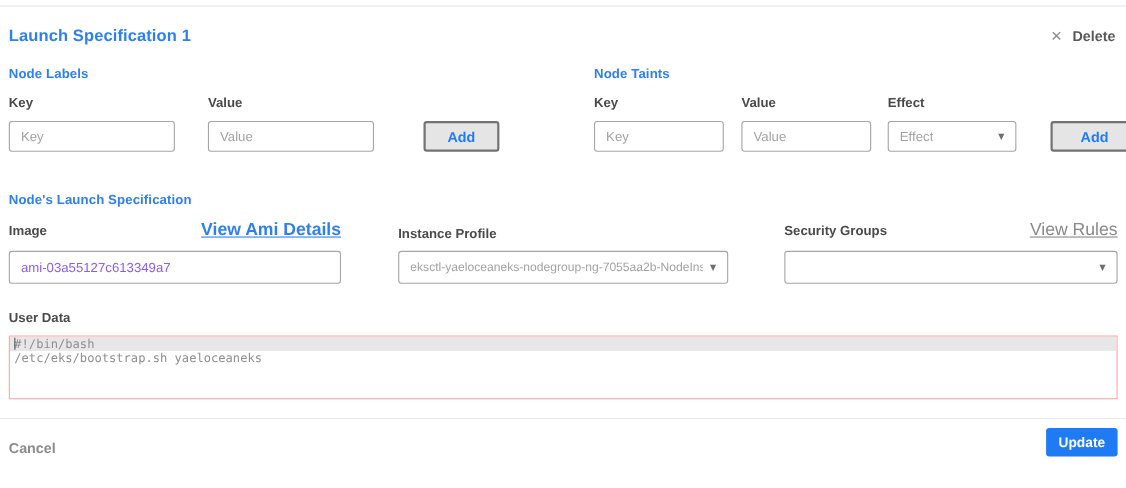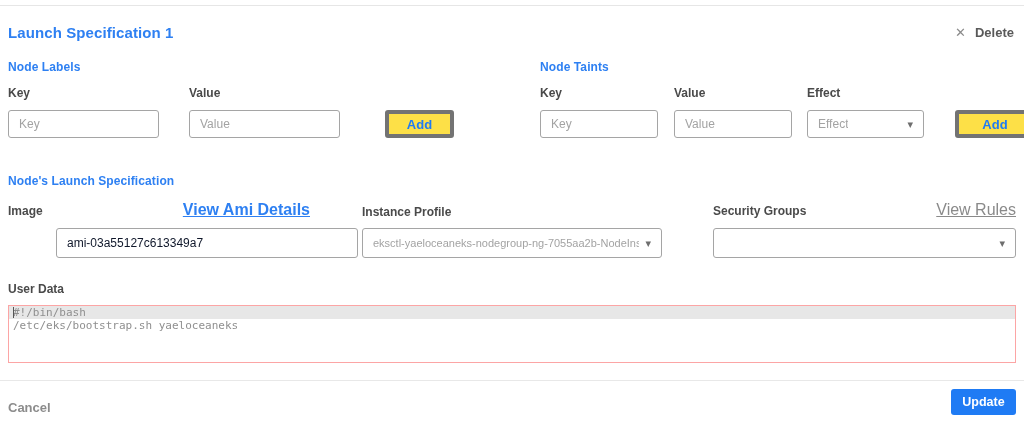--- a/index.html
+++ b/index.html
@@ -38,21 +38,21 @@
 
   .select-box {
     height: 28px; border: 1px solid #a5a5a5; border-radius: 3px; background: #fff;
     display: flex; align-items: center; justify-content: space-between;
     padding: 0 10px; cursor: pointer;
   }
   .select-box .sel-text { font-size: 12px; color: #a3a3a3; white-space: nowrap; overflow: hidden; }
   .caret { color: #6e6e6e; font-size: 11px; line-height: 1; flex: none; margin-left: 6px; }
 
   .add-btn {
-    height: 28px; background: #fde047; border: 4px solid #737373; border-radius: 3px;
+    height: 28px; background: #e5e5e5; border: 2px solid #737373; border-radius: 3px;
     color: #1f7bf4; font-size: 13px; font-weight: bold; font-family: inherit; cursor: pointer;
   }
 
   
   .nl-key { width: 151px; margin-right: 30px; }
   .nl-value { width: 151px; margin-right: 45px; }
   .nl-add { width: 69px; flex: none; }
 
   
   .nt-key { width: 118px; margin-right: 16px; }
@@ -61,21 +61,21 @@
   .nt-add { width: 80px; flex: none; }
 
   
   .ls-section { margin-top: 36px; }
   .ls-fields { display: flex; align-items: flex-end; margin-top: 13px; }
   .label-row { display: flex; justify-content: space-between; align-items: baseline; margin-bottom: 9px; }
   .mini-link { font-size: 16px; text-decoration: underline; }
   .mini-link.blue { color: #2e80f2; font-weight: 600; }
   .mini-link.gray { color: #8a8a8a; }
   .ls-image { width: 302px; margin-right: 52px; }
-  .ls-image .text-input { height: 30px; color: #0f172a; margin-left: 48px; }
+  .ls-image .text-input { height: 30px; color: #8b5cf6; }
   .ls-profile { width: 300px; margin-right: 51px; }
   .ls-profile .select-box, .ls-security .select-box { height: 30px; }
   .ls-profile .sel-text { font-size: 11px; }
   .ls-security { width: 303px; }
 
   
   .ud-section { margin-top: 24px; }
   .ud-label { font-size: 12px; font-weight: 600; color: #4a4a4a; }
   .code-editor {
     margin-top: 9px; height: 58px; border: 1px solid #fca5a5; background: #fff;

